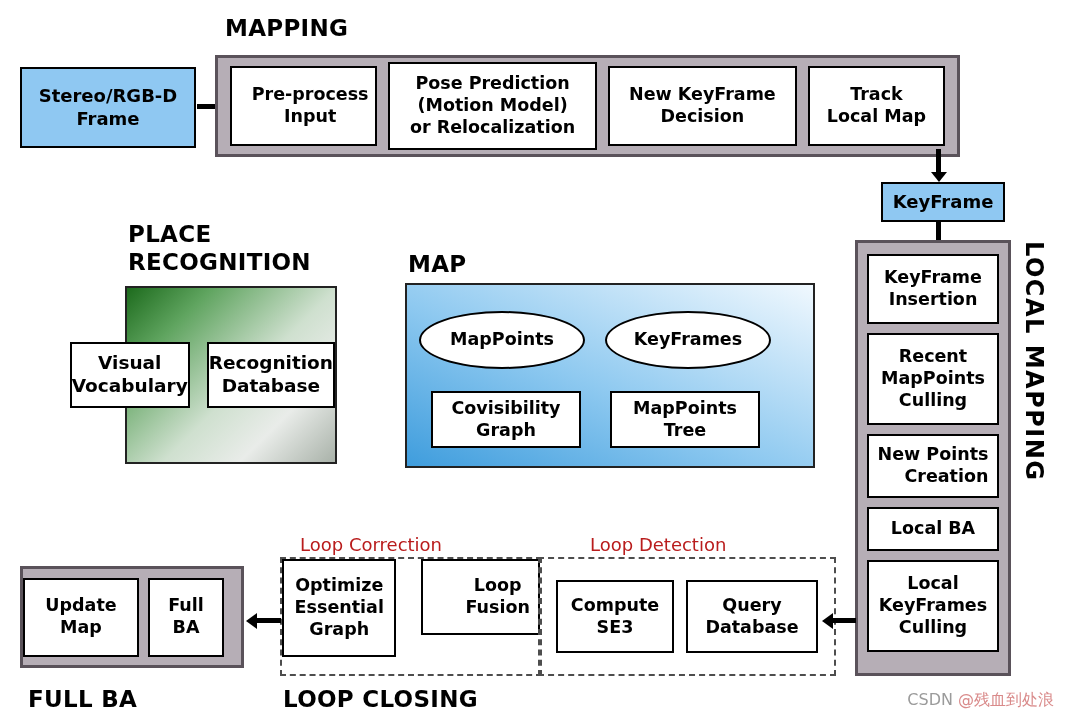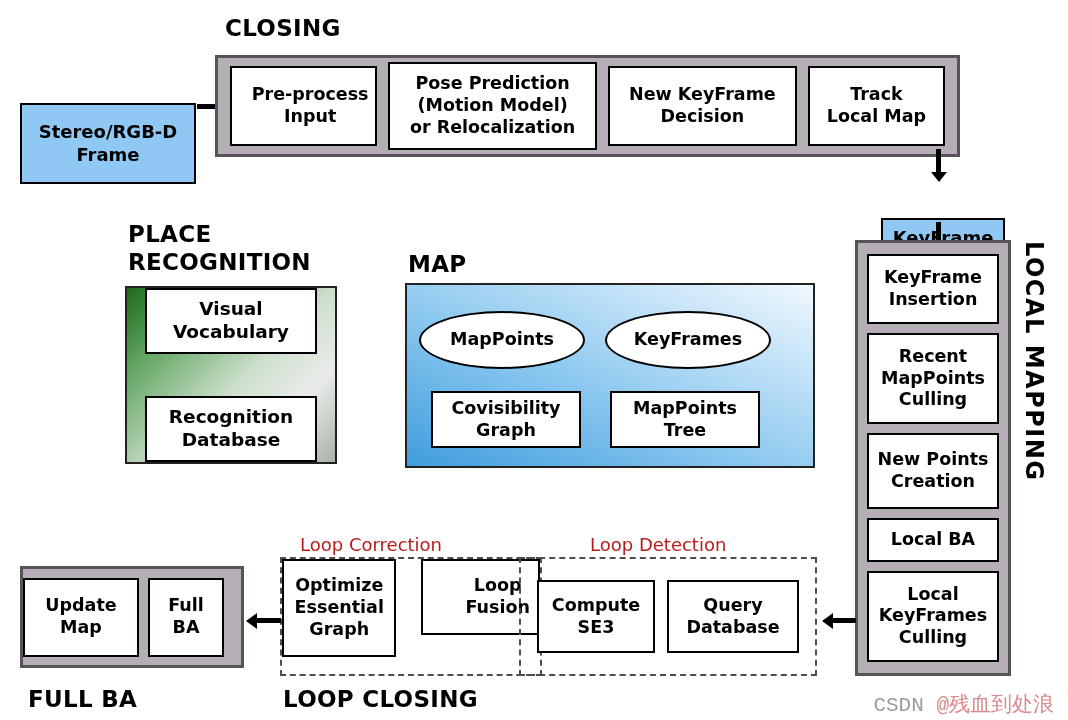--- a/index.html
+++ b/index.html
@@ -11,21 +11,21 @@
   .abs { position: absolute; }
   .title { font-weight: bold; font-size: 23px; line-height: 1.22; letter-spacing: .3px; white-space: pre-line; }
   .sublabel { font-size: 18px; color: #b91c1c; }
   .container { background: #b6aeb6; border: 3px solid #5a525a; }
   .wbox {
     background: #fff; border: 2px solid #000; display: flex; align-items: center; justify-content: center;
     text-align: center; font-weight: bold; font-size: 17.5px; line-height: 1.24; white-space: pre-line;
   }
   .bluebox {
     background: #8fc8f2; border: 2px solid #000; display: flex; align-items: center; justify-content: center;
-    text-align: center; font-weight: bold; font-size: 18px; line-height: 1.25; white-space: pre-line; margin-top: 36px;
+    text-align: center; font-weight: bold; font-size: 18px; line-height: 1.25; white-space: pre-line;
   }
   .dashed { border: 2px dashed #4d4d4d; }
   .ellipse { border-radius: 50%; }
 
   .arr { background: #000; }
   .arr-right::after {
     content: ""; position: absolute; right: -11px; top: 50%; transform: translateY(-50%);
     border: 8px solid transparent; border-left: 11px solid #000; border-right: 0;
   }
   .arr-left::before {
@@ -47,75 +47,75 @@
   #track-step-1 { width: 210px; height: 88px; }
   #track-step-2 { width: 138px; height: 80px; }
   #track-step-3 { width: 190px; height: 80px; }
 
   
   #keyframe-box { left: 881px; top: 182px; width: 124px; height: 40px; }
   #arrow-decision-keyframe { left: 936px; top: 149px; width: 5px; height: 23px; }
   #arrow-keyframe-lm { left: 936px; top: 222px; width: 5px; height: 19px; }
   #localmapping-container { left: 855px; top: 240px; width: 156px; height: 436px;
     display: flex; flex-direction: column; align-items: stretch; gap: 9px; padding: 11px 9px; }
-  #lm-step-0 { height: 70px; } #lm-step-1 { height: 92px; } #lm-step-2 { height: 76px; }
+  #lm-step-0 { height: 70px; } #lm-step-1 { height: 92px; } #lm-step-2 { height: 64px; text-align: right; }
   #lm-step-3 { height: 44px; } #lm-step-4 { height: 92px; }
   #label-local-mapping { left: 1020px; top: 241px; writing-mode: vertical-rl;
     font-weight: bold; font-size: 24px; letter-spacing: 1.5px; }
 
   
   #title-place { left: 128px; top: 220px; }
   #place-box { left: 125px; top: 286px; width: 212px; height: 178px; border: 2px solid #222;
     background: linear-gradient(135deg, #1d6b1d 0%, #5fa45f 22%, #cfe0cf 55%, #e9ece9 75%, #a9b2a9 100%);
-    display: flex; flex-direction: column; align-items: center; justify-content: space-between; gap: 17px; }
+    display: flex; flex-direction: row; align-items: center; justify-content: flex-end; gap: 17px; }
   .place-item { width: 172px; height: 66px; font-size: 18.5px; }
 
   
   #title-map { left: 408px; top: 250px; }
   #map-box { left: 405px; top: 283px; width: 410px; height: 185px; border: 2px solid #222;
     background: linear-gradient(to top right, #3f9ddd 0%, #8ec9f0 45%, #f0f8fe 100%); }
   #map-ellipse-0 { left: 12px; top: 26px; width: 166px; height: 58px; }
   #map-ellipse-1 { left: 198px; top: 26px; width: 166px; height: 58px; }
   #map-box-0 { left: 24px; top: 106px; width: 150px; height: 57px; }
   #map-box-1 { left: 203px; top: 106px; width: 150px; height: 57px; }
 
   
   #label-loop-correction { left: 300px; top: 534px; }
   #loopcorr-box { left: 280px; top: 557px; width: 262px; height: 119px;
     display: flex; justify-content: center; gap: 25px; }
   #lc-box-0 { width: 122px; height: 98px; }
   #lc-box-1 { width: 124px; height: 76px; padding-left: 34px; }
   #label-loop-detection { left: 590px; top: 534px; }
-  #loopdet-box { left: 519px; top: 557px; width: 298px; height: 119px;
+  #loopdet-box { left: 538px; top: 557px; width: 298px; height: 119px;
     display: flex; align-items: center; justify-content: center; gap: 12px; }
   #ld-box-0 { width: 118px; height: 73px; }
   #ld-box-1 { width: 132px; height: 73px; }
 
   
   #fullba-container { left: 20px; top: 566px; width: 224px; height: 102px;
     display: flex; align-items: center; justify-content: flex-start; gap: 9px; }
   #fb-box-0 { width: 116px; height: 79px; }
   #fb-box-1 { width: 76px; height: 79px; }
 
   #arrow-lm-query { left: 833px; top: 618px; width: 23px; height: 5px; }
   #arrow-lc-fullba { left: 257px; top: 618px; width: 24px; height: 5px; }
 
   #label-full-ba { left: 28px; top: 685px; }
   #label-loop-closing { left: 283px; top: 685px; }
 
-  #watermark { right: 14px; top: 690px; font-size: 21px; font-family: Liberation Mono, monospace; }
+  #watermark { right: 14px; top: 690px; font-size: 16px; }
   #watermark .brand { color: #9b9b9b; }
   #watermark .handle { color: #d98a8a; }
 </style>
 </head>
 <body>
 
 <div id="canvas">
 
-  <div class="abs title" id="title-tracking">CLOSING</div>
+  <div class="abs title" id="title-tracking">MAPPING</div>
 
   <div class="abs bluebox" id="stereo-frame">Stereo/RGB-D
 Frame</div>
 
   <div class="abs arr arr-right" id="arrow-frame"></div>
 
   <div class="abs container" id="tracking-container">
     <div class="wbox" id="track-step-0">Pre-process
 Input</div>
     <div class="wbox" id="track-step-1">Pose Prediction

